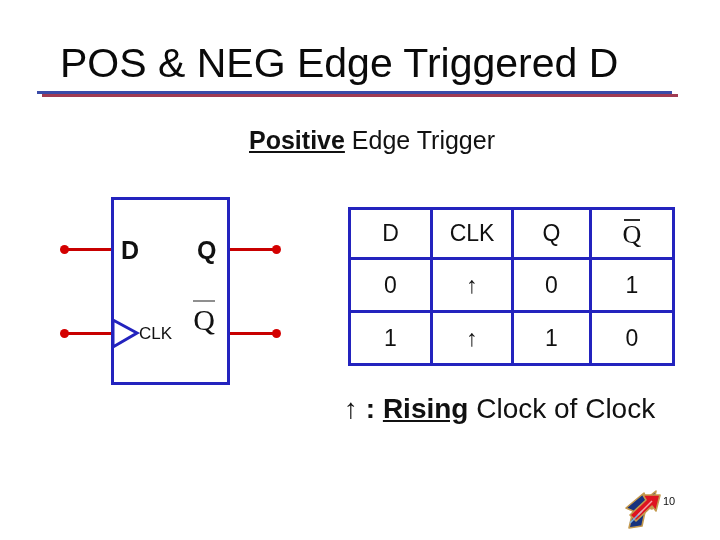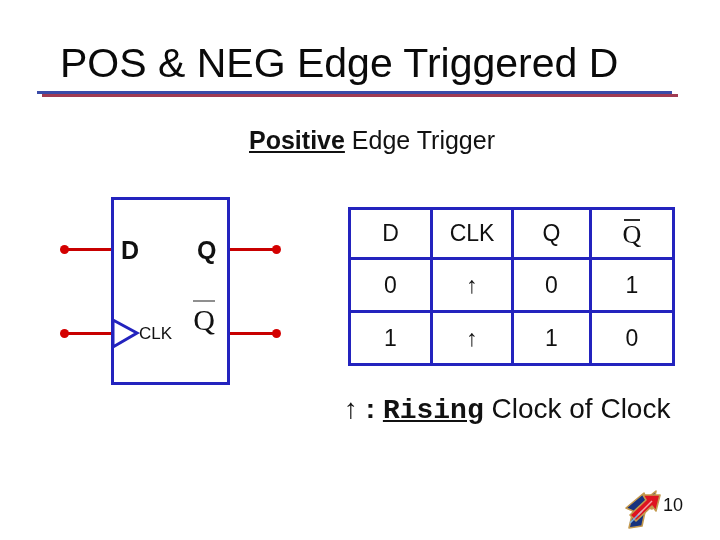--- a/index.html
+++ b/index.html
@@ -36,23 +36,23 @@
   table.truth .hrow th{height:47px;font-size:23px;}
   table.truth .vrow td{height:50px;font-size:23px;}
   .c0{width:79px;} .c1{width:78px;} .c2{width:75px;} .c3{width:80px;}
   th.hl{background:#ffff00;}
   th.q-head{font-weight:bold;font-size:25px;}
   .qbar-head .bar{height:2px;background:#2b2b2b;width:16px;margin:0 auto 1px auto;}
   .qbar-head .q{font-family:"Liberation Serif",serif;font-size:26px;line-height:26px;display:block;}
   
   .legend{position:absolute;left:344px;top:393px;font-size:28px;white-space:nowrap;}
   .legend .sep{font-weight:bold;}
-  .legend .emph{font-weight:bold;text-decoration:underline;font-family:Liberation Mono, monospace;}
+  .legend .emph{font-weight:bold;text-decoration:underline;}
   
-  .page-num{position:absolute;left:663px;top:495px;font-size:18px;}
+  .page-num{position:absolute;left:663px;top:495px;font-size:11px;}
   .page-logo{position:absolute;left:621px;top:486px;}
 </style>
 </head>
 <body>
 
 <div class="slide">
 
   <div class="title">POS &amp; NEG Edge Triggered D</div>
   <div class="rule-blue"></div>
   <div class="rule-red"></div>

